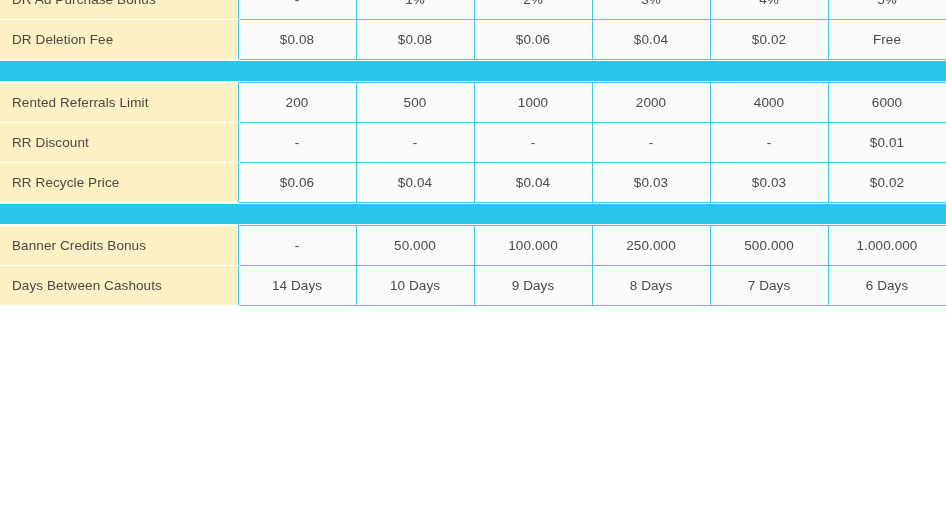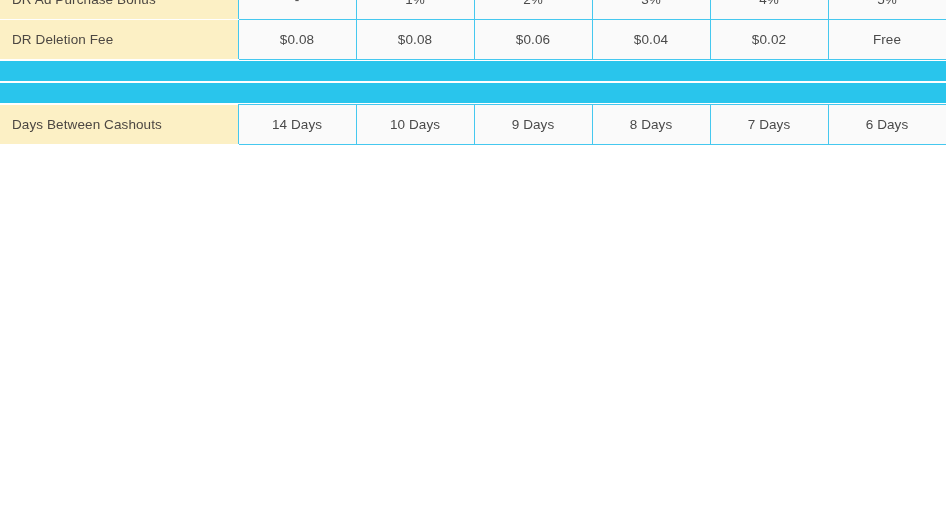--- a/index.html
+++ b/index.html
@@ -124,28 +124,64 @@
           </tr>
           <tr class="gap-row">
             <td colspan="7"></td>
           </tr>
           <tr class="divider-row">
             <td colspan="7"></td>
           </tr>
           <tr class="gap-row">
             <td colspan="7"></td>
           </tr>
+          <tr class="data-row">
+            <td class="label-cell">Rented Referrals Limit</td>
+            <td class="data-cell">200</td>
+            <td class="data-cell">500</td>
+            <td class="data-cell">1000</td>
+            <td class="data-cell">2000</td>
+            <td class="data-cell">4000</td>
+            <td class="data-cell">6000</td>
+          </tr>
+          <tr class="data-row">
+            <td class="label-cell">RR Discount</td>
+            <td class="data-cell">-</td>
+            <td class="data-cell">-</td>
+            <td class="data-cell">-</td>
+            <td class="data-cell">-</td>
+            <td class="data-cell">-</td>
+            <td class="data-cell">$0.01</td>
+          </tr>
+          <tr class="data-row">
+            <td class="label-cell">RR Recycle Price</td>
+            <td class="data-cell">$0.06</td>
+            <td class="data-cell">$0.04</td>
+            <td class="data-cell">$0.04</td>
+            <td class="data-cell">$0.03</td>
+            <td class="data-cell">$0.03</td>
+            <td class="data-cell">$0.02</td>
+          </tr>
           <tr class="gap-row">
             <td colspan="7"></td>
           </tr>
           <tr class="divider-row">
             <td colspan="7"></td>
           </tr>
           <tr class="gap-row">
             <td colspan="7"></td>
+          </tr>
+          <tr class="data-row">
+            <td class="label-cell">Banner Credits Bonus</td>
+            <td class="data-cell">-</td>
+            <td class="data-cell">50.000</td>
+            <td class="data-cell">100.000</td>
+            <td class="data-cell">250.000</td>
+            <td class="data-cell">500.000</td>
+            <td class="data-cell">1.000.000</td>
           </tr>
           <tr class="data-row">
             <td class="label-cell">Days Between Cashouts</td>
             <td class="data-cell">14 Days</td>
             <td class="data-cell">10 Days</td>
             <td class="data-cell">9 Days</td>
             <td class="data-cell">8 Days</td>
             <td class="data-cell">7 Days</td>
             <td class="data-cell">6 Days</td>
           </tr>

